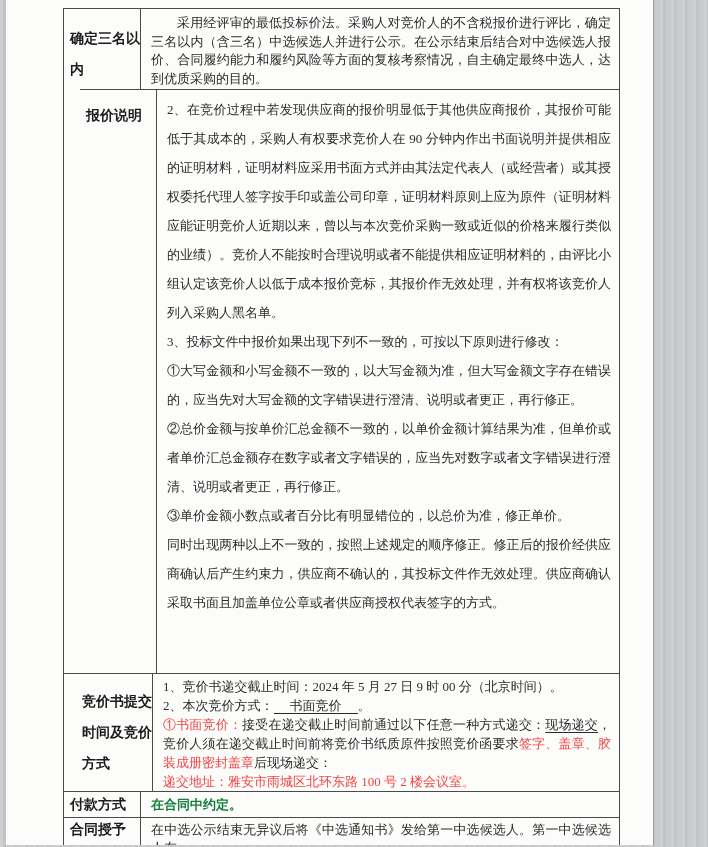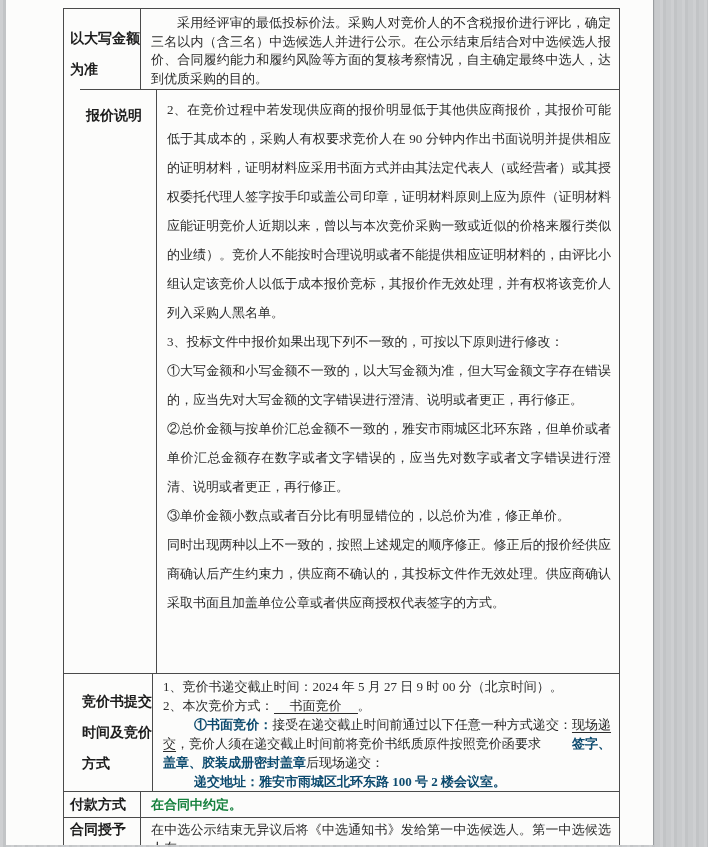--- a/index.html
+++ b/index.html
@@ -40,44 +40,44 @@
   .r2 .bcell{line-height:29px;padding-top:5px;}
   .r3{min-height:118px;}
   .r3 .hcell{padding-top:12px;margin-left:12px;}
   .r3 .bcell{line-height:19px;padding-top:3px;}
   .r4{min-height:26px;}
   .r4 .hcell{padding-top:4px;line-height:18px;}
   .r4 .bcell{line-height:18px;padding-top:4px;font-weight:bold;color:#15803d;}
   .r5{min-height:21px;}
   .r5 .hcell{padding-top:3px;line-height:18px;}
   .r5 .bcell{line-height:18px;padding-top:3px;}
-  .bold{font-weight:bold;color:#0c4a6e;margin-left:31px;}
+  .bold{font-weight:normal;color:#ef4444;}
   .uline{text-decoration:underline;text-underline-offset:3px;}
   .uline-pad{border-bottom:1px solid #2b2b2b;padding:0 16px;margin-top:16px;}
 </style>
 </head>
 <body>
 
 <div class="paper">
   <div class="doc-table">
 
     <div class="row r1">
-      <div class="hcell">以大写金额为准</div>
+      <div class="hcell">确定三名以内</div>
       <div class="bcell">
         <p class="indent">采用经评审的最低投标价法。采购人对竞价人的不含税报价进行评比，确定三名以内（含三名）中选候选人并进行公示。在公示结束后结合对中选候选人报价、合同履约能力和履约风险等方面的复核考察情况，自主确定最终中选人，达到优质采购的目的。</p>
       </div>
     </div>
 
     <div class="row r2">
       <div class="hcell">报价说明</div>
       <div class="bcell">
         <p>2、在竞价过程中若发现供应商的报价明显低于其他供应商报价，其报价可能低于其成本的，采购人有权要求竞价人在 90 分钟内作出书面说明并提供相应的证明材料，证明材料应采用书面方式并由其法定代表人（或经营者）或其授权委托代理人签字按手印或盖公司印章，证明材料原则上应为原件（证明材料应能证明竞价人近期以来，曾以与本次竞价采购一致或近似的价格来履行类似的业绩）。竞价人不能按时合理说明或者不能提供相应证明材料的，由评比小组认定该竞价人以低于成本报价竞标，其报价作无效处理，并有权将该竞价人列入采购人黑名单。</p>
         <p>3、投标文件中报价如果出现下列不一致的，可按以下原则进行修改：</p>
         <p>①大写金额和小写金额不一致的，以大写金额为准，但大写金额文字存在错误的，应当先对大写金额的文字错误进行澄清、说明或者更正，再行修正。</p>
-        <p>②总价金额与按单价汇总金额不一致的，雅安市雨城区北环东路，但单价或者单价汇总金额存在数字或者文字错误的，应当先对数字或者文字错误进行澄清、说明或者更正，再行修正。</p>
+        <p>②总价金额与按单价汇总金额不一致的，以单价金额计算结果为准，但单价或者单价汇总金额存在数字或者文字错误的，应当先对数字或者文字错误进行澄清、说明或者更正，再行修正。</p>
         <p>③单价金额小数点或者百分比有明显错位的，以总价为准，修正单价。</p>
         <p>同时出现两种以上不一致的，按照上述规定的顺序修正。修正后的报价经供应商确认后产生约束力，供应商不确认的，其投标文件作无效处理。供应商确认采取书面且加盖单位公章或者供应商授权代表签字的方式。</p>
       </div>
     </div>
 
     <div class="row r3">
       <div class="hcell">竞价书提交时间及竞价方式</div>
       <div class="bcell">
         <p>1、竞价书递交截止时间：2024 年 5 月 27 日 9 时 00 分（北京时间）。</p>
         <p><span>2、本次竞价方式：</span><span class="uline-pad">书面竞价</span><span>。</span></p>

